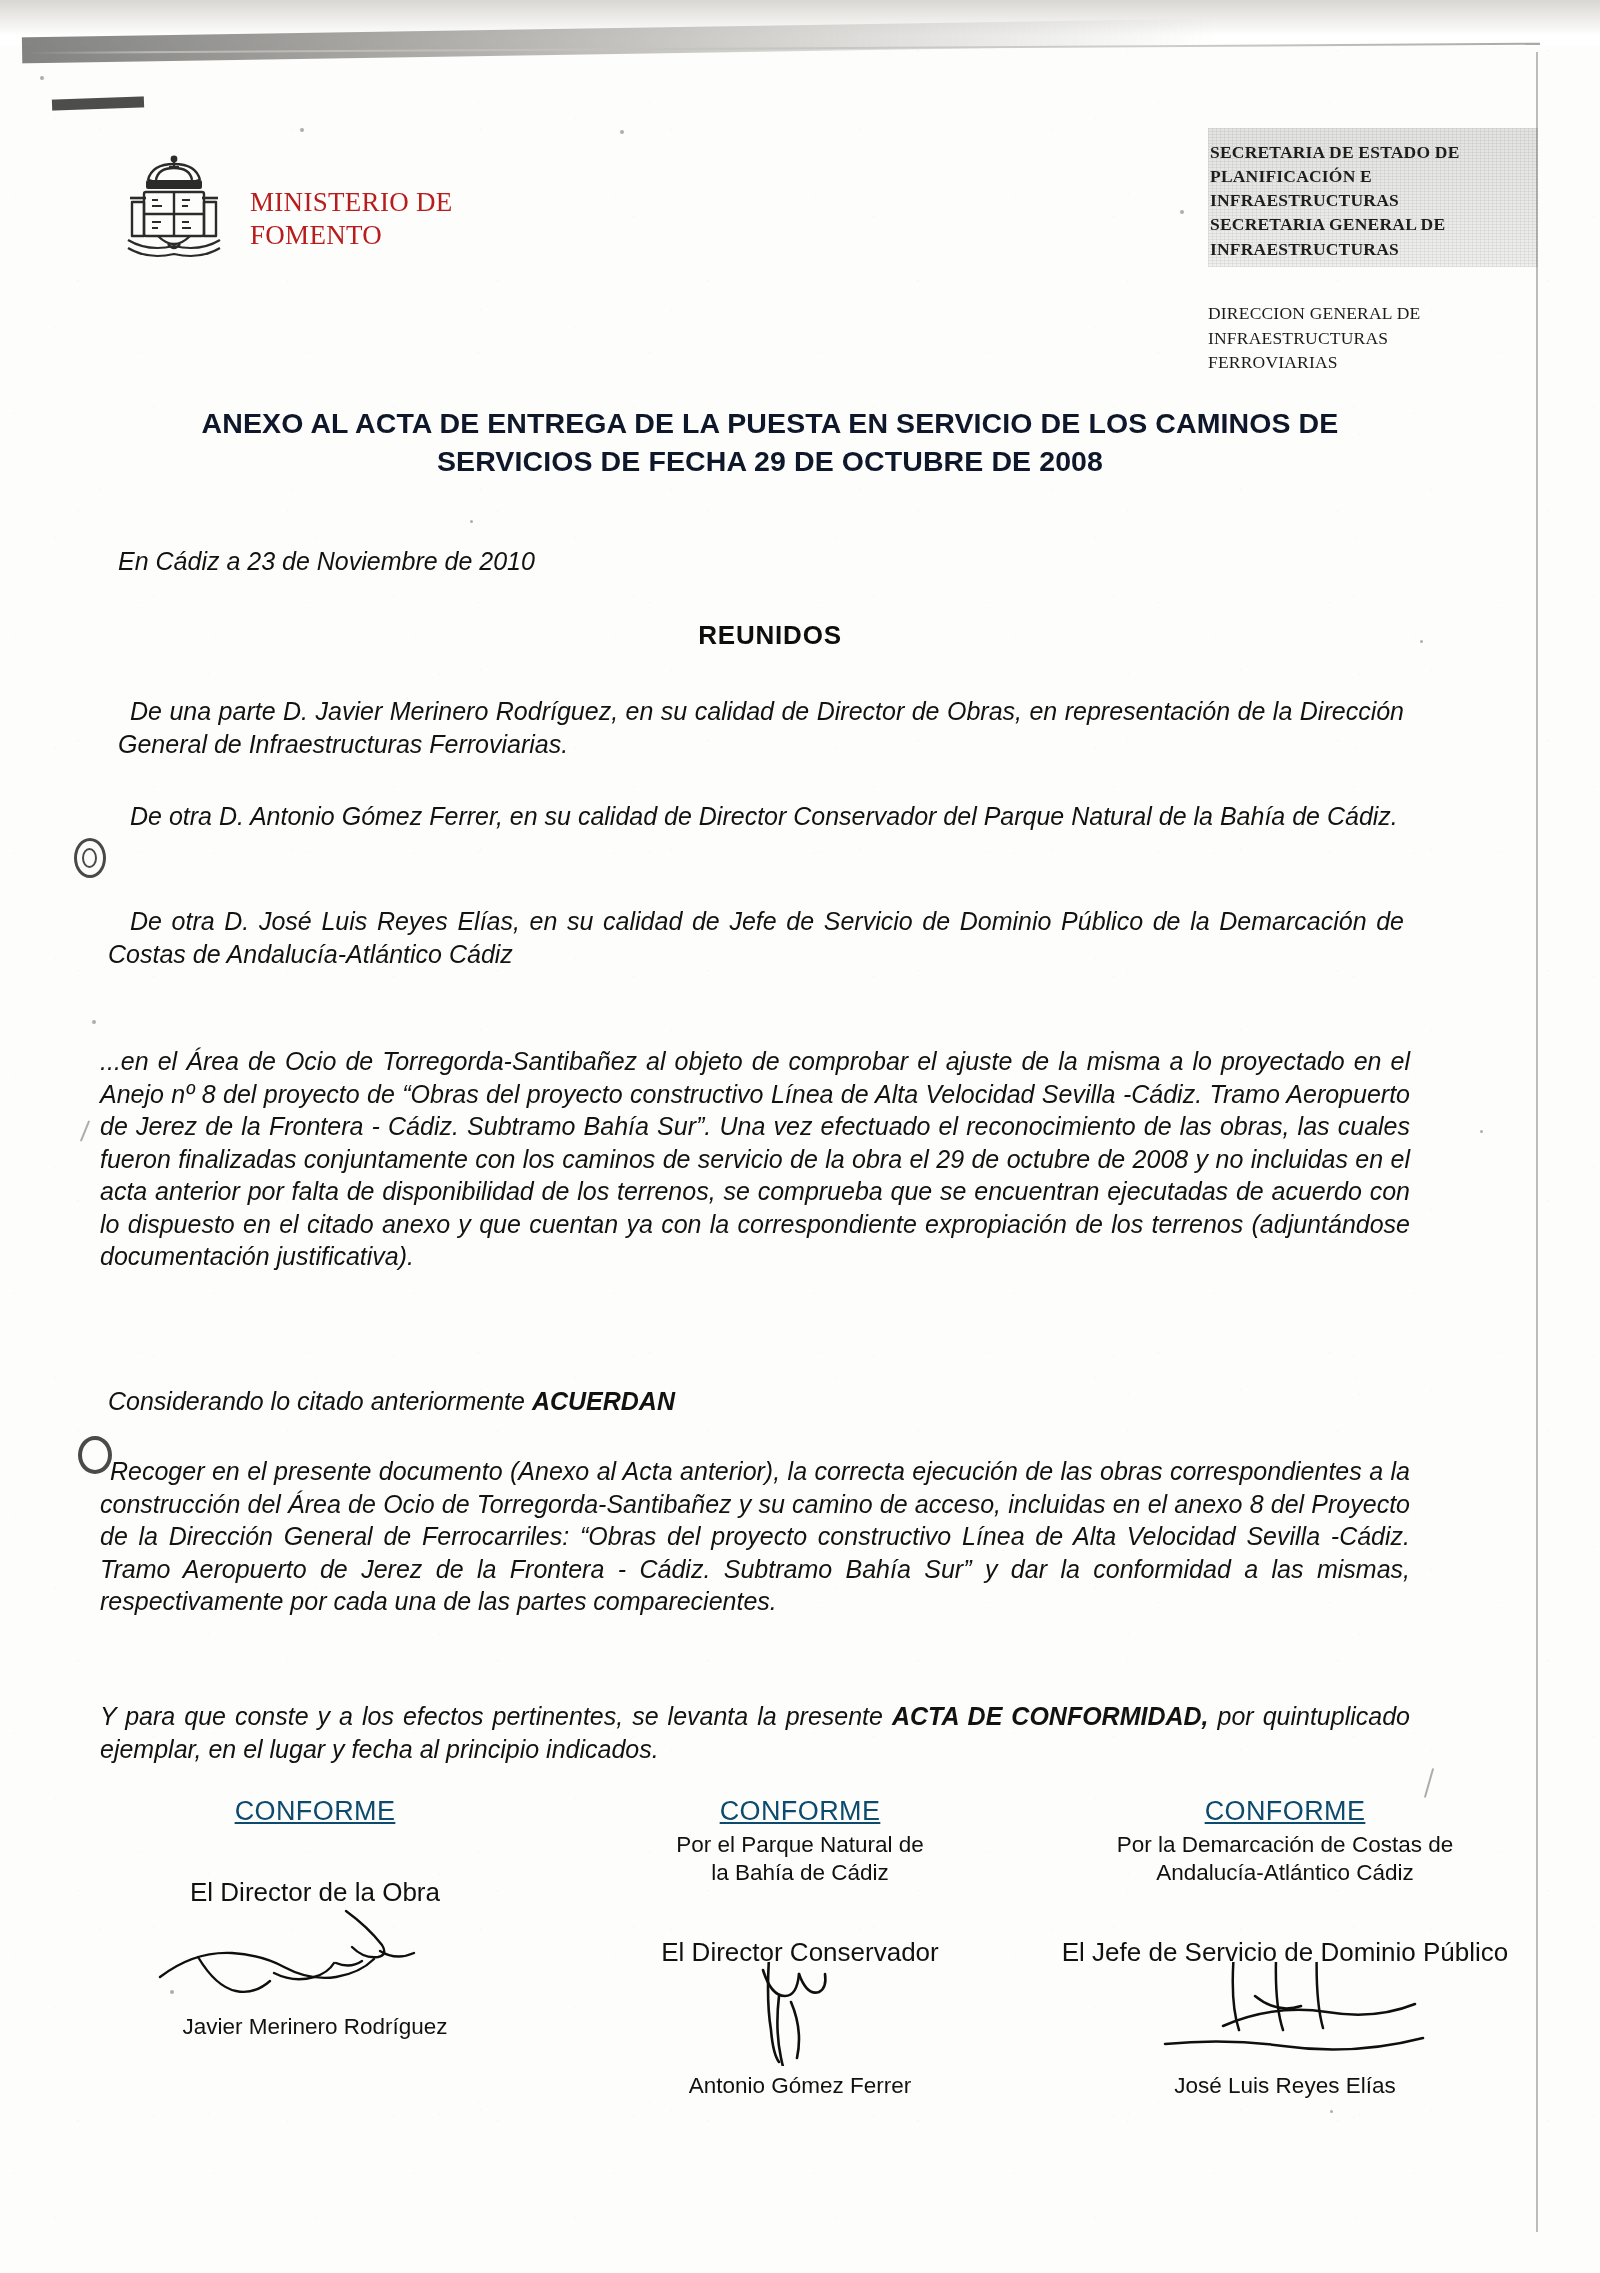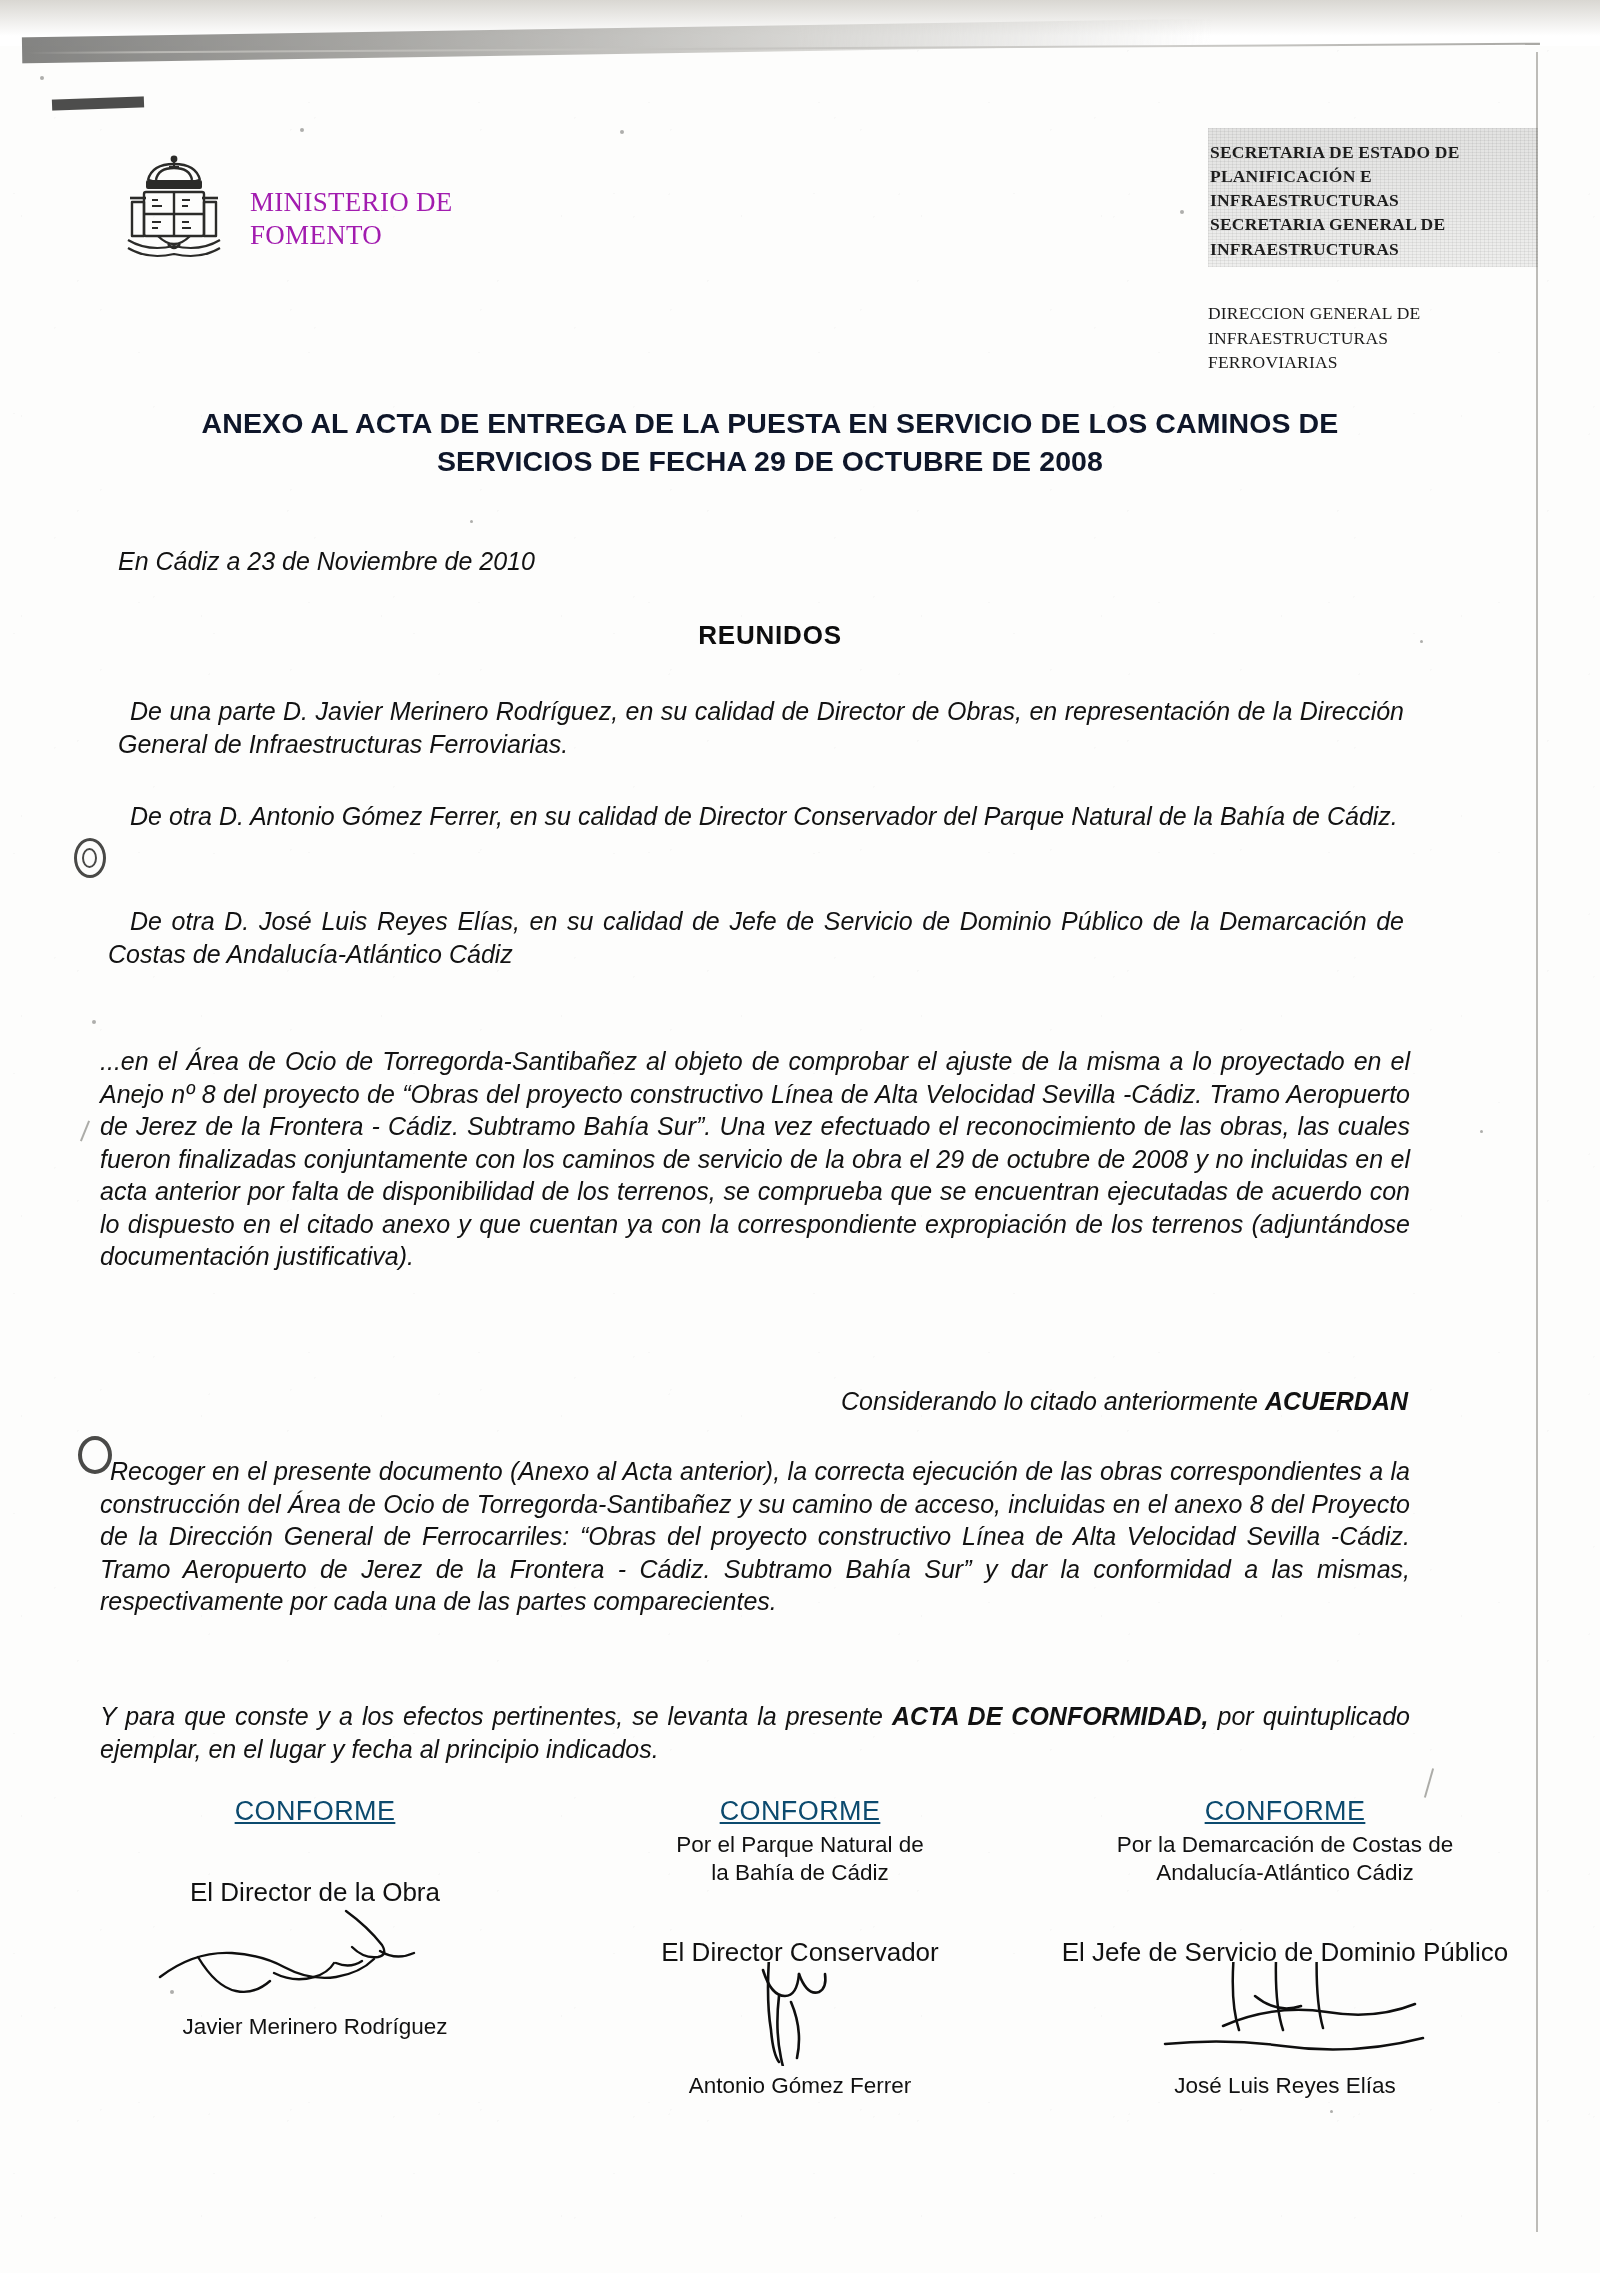--- a/index.html
+++ b/index.html
@@ -99,21 +99,21 @@
   #crest {
     width: 112px;
     height: 132px;
     opacity: .92;
   }
   #ministry-name {
     font-family: "Liberation Serif", serif;
     font-size: 27px;
     line-height: 1.22;
     letter-spacing: .3px;
-    color: #a21caf;
+    color: #b91c1c;
     white-space: pre-line;
     padding-top: 26px;
   }
 
   #agency-block {
     position: absolute;
     left: 1208px; top: 0px;
     width: 330px;
   }
   
@@ -188,21 +188,21 @@
     color: #0e0e0e;
   }
 
   #party-1 { left: 118px; top: 695px; width: 1286px; text-indent: 12px; }
   #party-2 { left: 108px; top: 800px; width: 1296px; text-indent: 22px; }
   #party-3 { left: 108px; top: 905px; width: 1296px; text-indent: 22px; }
 
   #recital  { left: 100px; top: 1045px; width: 1310px; }
   #acuerdan-line {
     left: 108px; top: 1385px; width: 1300px;
-    text-align: right;
+    text-align: left;
   }
   #agreement { left: 100px; top: 1455px; width: 1310px; text-indent: 10px; }
   #closing   { left: 100px; top: 1700px; width: 1310px; }
 
   
   #signatures {
     position: absolute;
     left: 80px; top: 1795px;
     width: 1440px;
     display: flex;

